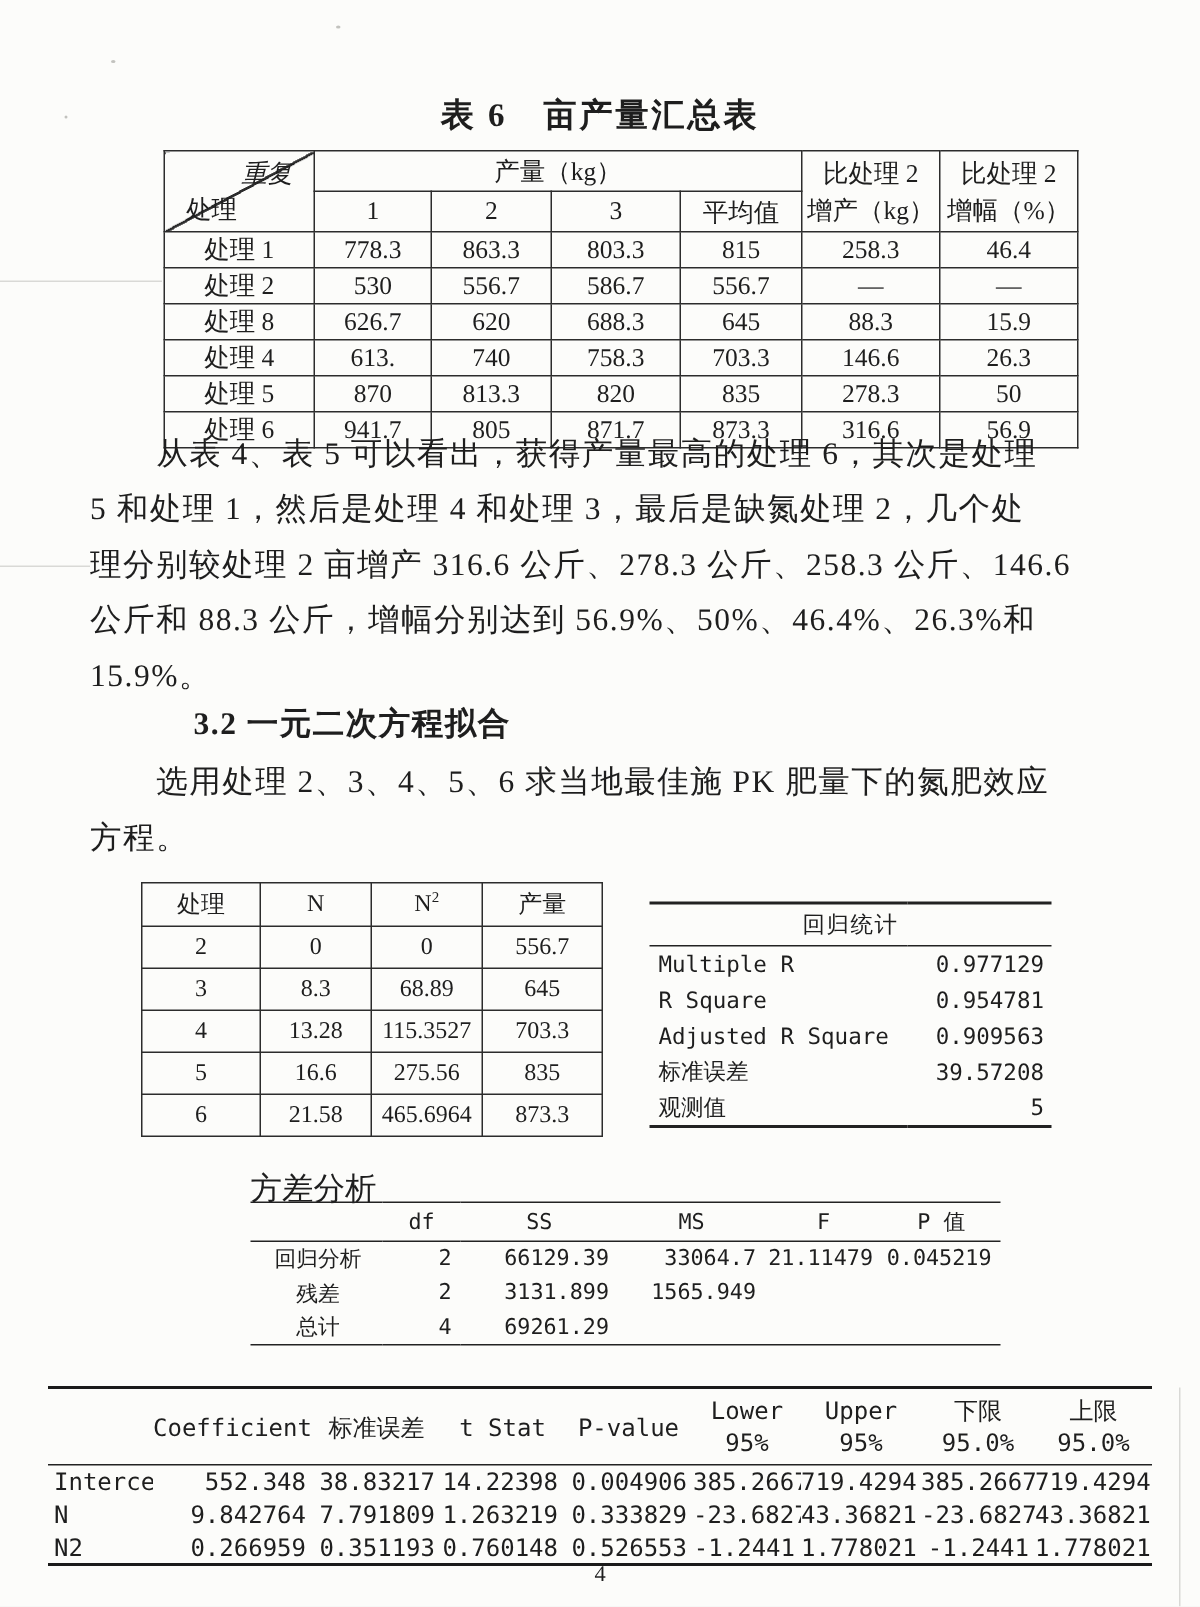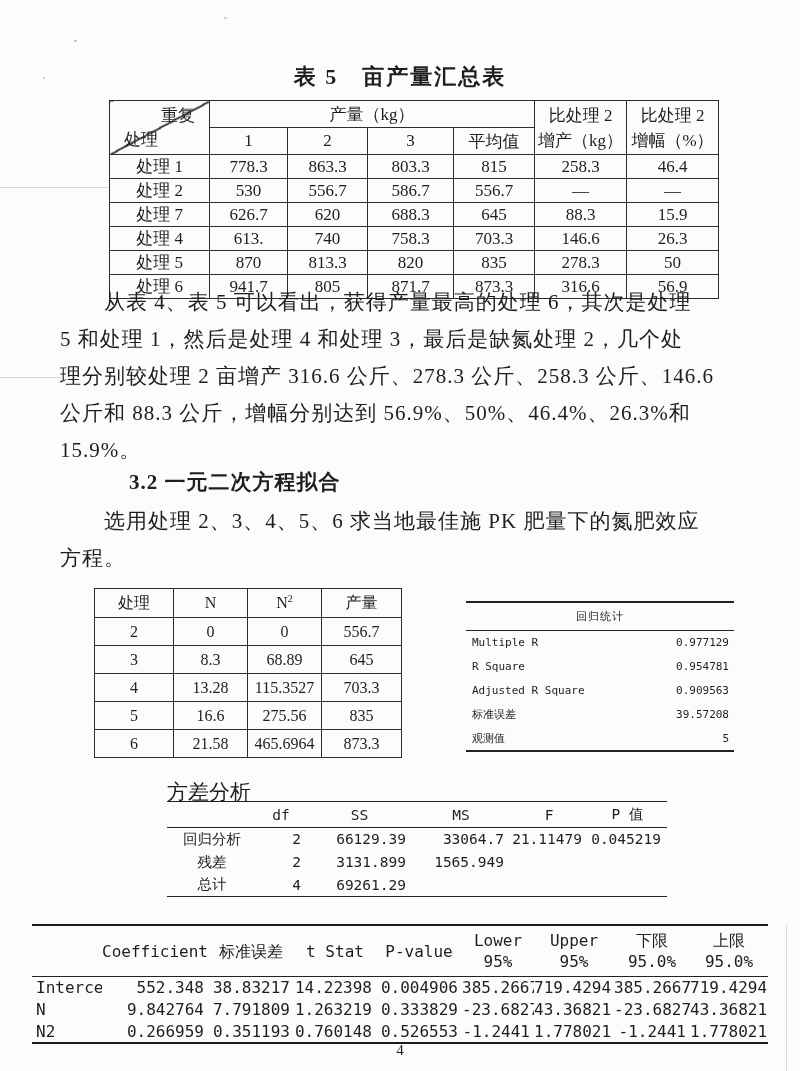--- a/index.html
+++ b/index.html
@@ -32,21 +32,21 @@
   .t5 tbody tr{height:21px;}
   .two-line{white-space:pre-line;line-height:25px;}
   .diag{
     position:relative;
     background-image:linear-gradient(to bottom right,
       transparent calc(50% - 0.9px),
       #2c2c2c calc(50% - 0.9px),
       #2c2c2c calc(50% + 0.9px),
       transparent calc(50% + 0.9px));
   }
-  .diag-top{position:absolute;top:3px;right:14px;}
+  .diag-top{position:absolute;top:3px;right:14px;font-style:italic;}
   .diag-bottom{position:absolute;bottom:3px;left:14px;}
   
   .para{
     position:absolute;left:60px;width:690px;
     font-size:21px;line-height:37px;letter-spacing:1px;
     white-space:pre-line;text-indent:2.1em;margin:0;
   }
   .para1{top:284px;}
   .para2{top:503px;}
   .heading{
@@ -54,21 +54,21 @@
     font-size:21px;font-weight:bold;letter-spacing:1px;margin:0;
   }
   
   .ntable{position:absolute;left:94px;top:588px;width:307px;font-size:16px;}
   .ntable thead tr{height:29px;}
   .ntable tbody tr{height:28px;}
   .ntable sup{font-size:10px;}
   
   .xls{border-collapse:collapse;table-layout:fixed;font-family:"DejaVu Sans Mono","Liberation Mono",monospace;}
   .xls th,.xls td{padding:0;font-weight:normal;overflow:hidden;white-space:nowrap;}
-  .reg{position:absolute;left:466px;top:601px;width:268px;font-size:11px;}
+  .reg{position:absolute;left:433px;top:601px;width:268px;font-size:15px;}
   .reg thead th{
     border-top:2.2px solid #222;border-bottom:1.4px solid #222;
     height:27px;text-align:center;letter-spacing:1px;
   }
   .reg tbody tr{height:24px;margin-left:15px;}
   .reg tbody td:first-child{text-align:left;padding-left:6px;}
   .reg tbody td:last-child{text-align:right;padding-right:5px;}
   .reg tbody tr:last-child td{border-bottom:2.2px solid #222;}
   .anova-title{position:absolute;left:167px;top:778px;font-size:21px;}
   .anova{position:absolute;left:167px;top:801px;width:500px;font-size:14.5px;}
@@ -107,21 +107,21 @@
 
 <div class="page">
 
   <div class="artifact a1"></div>
   <div class="artifact a2"></div>
   <div class="artifact a3"></div>
   <div class="speck s1"></div>
   <div class="speck s2"></div>
   <div class="speck s3"></div>
 
-  <h2 class="t5-title">表 5　亩产量汇总表</h2>
+  <h2 class="t5-title">表 6　亩产量汇总表</h2>
 
   <table class="grid t5">
     <colgroup>
       <col style="width:100px">
         <col style="width:78px">
         <col style="width:80px">
       <col style="width:86px">
         <col style="width:81px">
         <col style="width:92px">
         <col style="width:92px">
@@ -158,21 +158,21 @@
         <tr>
           <td>处理 2</td>
           <td>530</td>
           <td>556.7</td>
           <td>586.7</td>
           <td>556.7</td>
           <td>—</td>
           <td>—</td>
         </tr>
         <tr>
-          <td>处理 7</td>
+          <td>处理 8</td>
           <td>626.7</td>
           <td>620</td>
           <td>688.3</td>
           <td>645</td>
           <td>88.3</td>
           <td>15.9</td>
         </tr>
         <tr>
           <td>处理 4</td>
           <td>613.</td>

